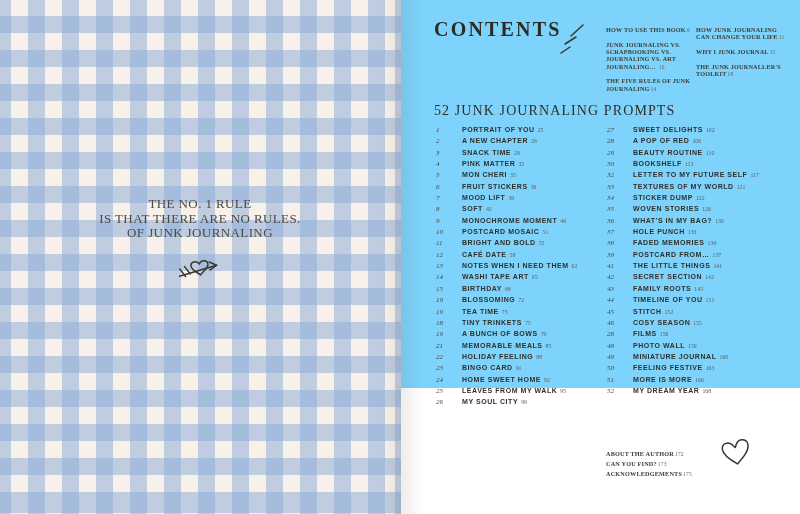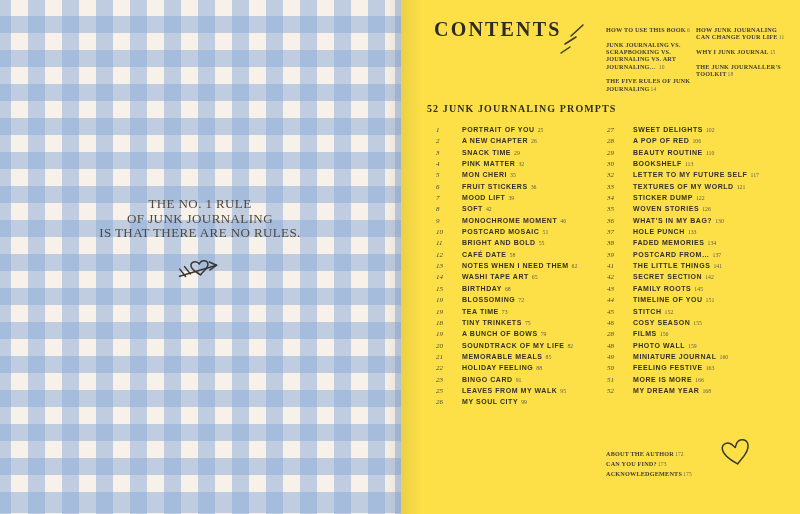--- a/index.html
+++ b/index.html
@@ -15,41 +15,41 @@
       repeating-linear-gradient(90deg, rgba(140,172,217,0.52) 0 17px, rgba(140,172,217,0) 17px 34px);
     background-position:-6px -5px;
   }
   .rule-quote {
     position:absolute; left:60px; top:197px; width:280px; text-align:center;
     font-size:13px; line-height:14.5px; letter-spacing:0.4px; color:#4e483f;
   }
   .doodle-arrow-heart { position:absolute; left:176px; top:255px; transform:rotate(-6deg); }
 
   
-  .right-page { position:absolute; left:401px; top:0; width:399px; height:514px; background:#fde047; }
+  .right-page { position:absolute; left:401px; top:0; width:399px; height:388px; background:#7dd3fc; }
   .spine {
     position:absolute; left:382px; top:0; width:40px; height:514px; pointer-events:none;
     background:linear-gradient(90deg, rgba(70,58,30,0) 0%, rgba(70,58,30,0.07) 44%, rgba(70,58,30,0.09) 52%, rgba(70,58,30,0) 100%);
   }
 
   .contents-title {
     position:absolute; left:33px; top:18px;
     font-weight:700; font-size:20px; letter-spacing:2.2px; color:#2e2b25;
   }
   .doodle-dashes { position:absolute; left:152px; top:22px; }
 
   .fm-col { position:absolute; top:26px; color:#3f3b33; }
   .fm-col1 { left:205px; width:88px; }
   .fm-col2 { left:295px; width:96px; }
   .fm-entry { margin-bottom:6.5px; font-weight:700; font-size:6.2px; line-height:7.3px; letter-spacing:0.2px; }
   .fm-page { font-weight:400; font-size:5.5px; color:#6b6557; margin-left:1px; }
 
   .section-heading {
-    position:absolute; left:26px; top:103px;
-    font-weight:700; font-size:10px; letter-spacing:1.1px; color:#322f28;
+    position:absolute; left:33px; top:103px;
+    font-weight:400; font-size:14px; letter-spacing:1.1px; color:#322f28;
   }
 
   .toc-col { position:absolute; top:126px; }
   .toc-col-a { left:35px;  width:162px; }
   .toc-col-b { left:206px; width:196px; }
   .toc-row { display:flex; align-items:baseline; height:11.35px; white-space:nowrap; }
   .toc-num {
     width:26px; flex:0 0 26px; font-style:italic; font-size:7px; color:#4b473f;
     font-family:"Liberation Serif","DejaVu Serif",serif;
   }
@@ -70,23 +70,23 @@
 </head>
 <body>
 
 <div id="spread">
 
   <div class="left-page">
     <div class="rule-quote">
 
         <div>THE NO. 1 RULE</div>
 
+        <div>IS THAT THERE ARE NO RULES.</div>
+
         <div>OF JUNK JOURNALING</div>
-
-        <div>IS THAT THERE ARE NO RULES.</div>
       </div>
     <svg class="doodle-arrow-heart" width="48" height="30" viewBox="0 0 48 30">
       <path class="ink" d="M3,19 C14,17 30,14 41,12"></path>
       <path class="ink" d="M4,12 L9,20 M9,10 L14,18"></path>
       <path class="ink" d="M41,12 L34,8 M41,12 L34,16"></path>
       <path class="ink" d="M24,9 c-2.5,-4.5 -9,-3 -8.5,1.5 c0.4,4 5.5,6.5 8.5,9.5 c3,-3.5 8.5,-6 8.5,-10 c0,-4.5 -6.5,-5.5 -8.5,-1 z"></path>
     </svg>
   </div>
 
   <div class="right-page">
@@ -228,44 +228,44 @@
           <span class="toc-title">TINY TRINKETS</span>
           <span class="toc-page">75</span>
         </div>
 
         <div class="toc-row">
           <span class="toc-num">19</span>
           <span class="toc-title">A BUNCH OF BOWS</span>
           <span class="toc-page">79</span>
         </div>
 
-        <div class="toc-row">
-          <span class="toc-num">20</span>
-          <span class="toc-title">SOUNDTRACK OF MY LIFE</span>
-          <span class="toc-page">82</span>
-        </div>
 
         <div class="toc-row">
           <span class="toc-num">21</span>
           <span class="toc-title">MEMORABLE MEALS</span>
           <span class="toc-page">85</span>
         </div>
 
         <div class="toc-row">
           <span class="toc-num">22</span>
           <span class="toc-title">HOLIDAY FEELING</span>
           <span class="toc-page">88</span>
         </div>
 
         <div class="toc-row">
           <span class="toc-num">23</span>
           <span class="toc-title">BINGO CARD</span>
           <span class="toc-page">91</span>
         </div>
 
+        <div class="toc-row">
+          <span class="toc-num">24</span>
+          <span class="toc-title">HOME SWEET HOME</span>
+          <span class="toc-page">92</span>
+        </div>
 
         <div class="toc-row">
           <span class="toc-num">25</span>
           <span class="toc-title">LEAVES FROM MY WALK</span>
           <span class="toc-page">95</span>
         </div>
 
         <div class="toc-row">
           <span class="toc-num">26</span>
           <span class="toc-title">MY SOUL CITY</span>

